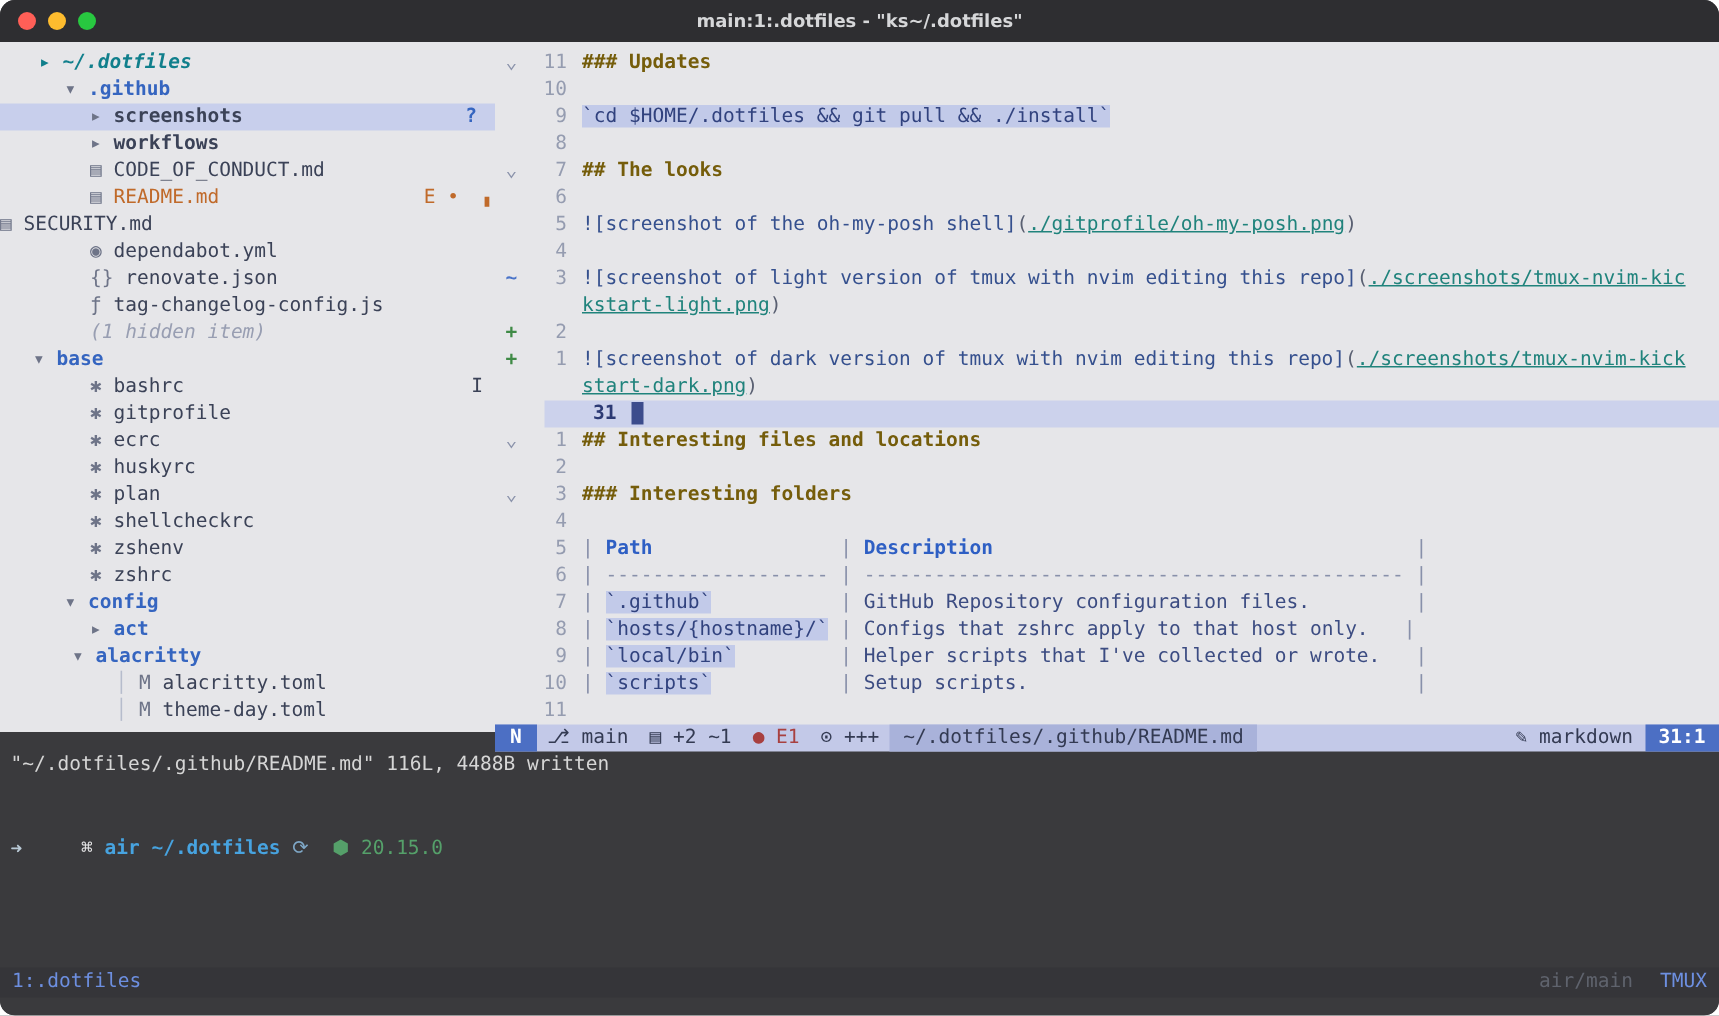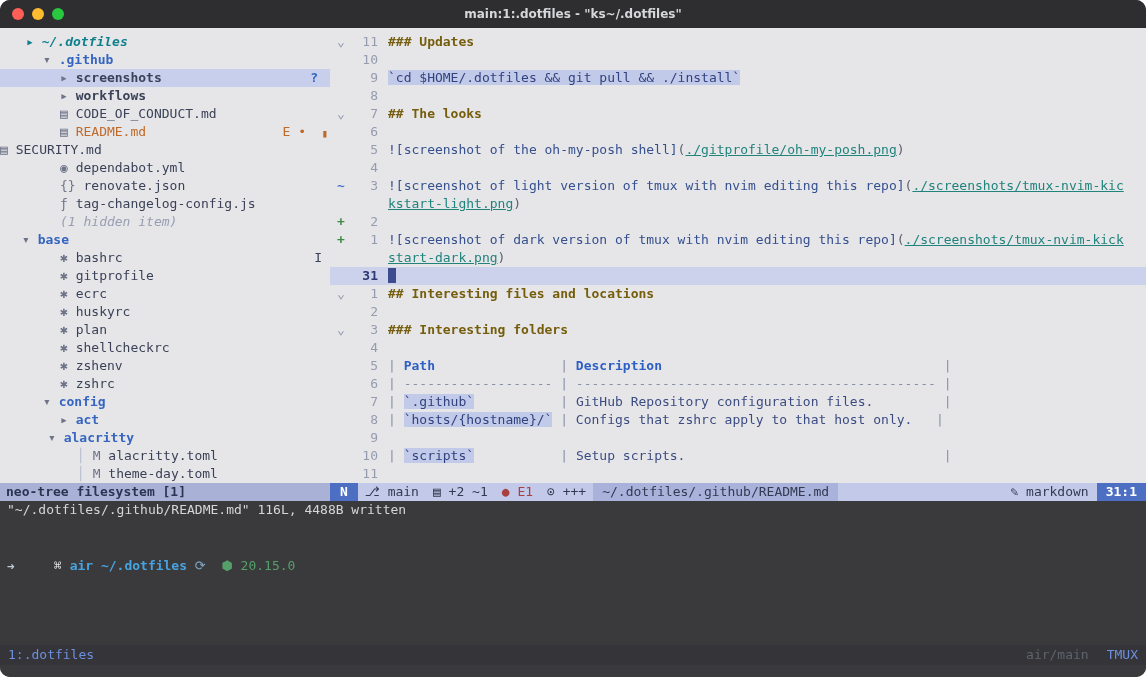--- a/index.html
+++ b/index.html
@@ -28,21 +28,21 @@
   .tlabel.file-mod{color:#c06a2a;}
   .tlabel.hidden{color:#989eb2;font-style:italic;}
   .tbadge{position:absolute;top:0;}
   .b-q{right:12px;color:#3565c0;font-weight:bold;}
   .b-e{right:24px;color:#c06a2a;}
   .b-i{right:8px;color:#3b4257;}
   .tedge{position:absolute;right:2px;top:2px;color:#c06a2a;font-size:11px;}
   
   #editor{position:absolute;top:0;left:330px;width:816px;height:455px;background:#e6e6e9;padding-top:5px;overflow:hidden;}
   .ed-row{height:18px;line-height:18px;display:flex;white-space:pre;}
-  .ed-row.current{background:#ccd2ec;}
+  .ed-row.current{background:#ccd2ec;margin-left:33px;}
   .fold{width:22px;text-align:center;color:#8b93ab;flex:none;}
   .sign-add{color:#3f8a46;font-weight:bold;}
   .sign-chg{color:#4a74c9;font-weight:bold;}
   .lnum{width:26px;text-align:right;color:#959cb0;flex:none;}
   .ed-row.current .lnum{color:#2c3a74;font-weight:bold;}
   .ltext{margin-left:10px;}
   .h{color:#755d0b;font-weight:bold;}
   .code{background:#c2cae9;color:#31427e;}
   .alt{color:#35508e;}
   .url{color:#20837c;text-decoration:underline;}
@@ -137,26 +137,25 @@
         <div class="ed-row"><span class="fold"> </span><span class="lnum"></span><span class="ltext"><span class="url">start-dark.png</span><span class="pn">)</span></span></div>
         <div class="ed-row current"><span class="fold"> </span><span class="lnum">31</span><span class="ltext"><span class="cursor"> </span></span></div>
         <div class="ed-row"><span class="fold">⌄</span><span class="lnum">1</span><span class="ltext"><span class="h">## Interesting files and locations</span></span></div>
         <div class="ed-row"><span class="fold"> </span><span class="lnum">2</span><span class="ltext"></span></div>
         <div class="ed-row"><span class="fold">⌄</span><span class="lnum">3</span><span class="ltext"><span class="h">### Interesting folders</span></span></div>
         <div class="ed-row"><span class="fold"> </span><span class="lnum">4</span><span class="ltext"></span></div>
         <div class="ed-row"><span class="fold"> </span><span class="lnum">5</span><span class="ltext"><span class="pipe">| </span><span class="th">Path</span><span class="pn">               </span><span class="pipe"> | </span><span class="th">Description</span><span class="pn">                                   </span><span class="pipe"> |</span></span></div>
         <div class="ed-row"><span class="fold"> </span><span class="lnum">6</span><span class="ltext"><span class="pipe">| </span><span class="dash">-------------------</span><span class="pipe"> | </span><span class="dash">----------------------------------------------</span><span class="pipe"> |</span></span></div>
         <div class="ed-row"><span class="fold"> </span><span class="lnum">7</span><span class="ltext"><span class="pipe">| </span><span class="code">`.github`</span><span class="pn">          </span><span class="pipe"> | </span><span class="td">GitHub Repository configuration files.</span><span class="pn">        </span><span class="pipe"> |</span></span></div>
         <div class="ed-row"><span class="fold"> </span><span class="lnum">8</span><span class="ltext"><span class="pipe">| </span><span class="code">`hosts/{hostname}/`</span><span class="pipe"> | </span><span class="td">Configs that zshrc apply to that host only.</span><span class="pn">  </span><span class="pipe"> |</span></span></div>
-        <div class="ed-row"><span class="fold"> </span><span class="lnum">9</span></div>
+        <div class="ed-row"><span class="fold"> </span><span class="lnum">9</span><span class="ltext"><span class="pipe">| </span><span class="code">`local/bin`</span><span class="pn">        </span><span class="pipe"> | </span><span class="td">Helper scripts that I've collected or wrote.</span><span class="pn">  </span><span class="pipe"> |</span></span></div>
         <div class="ed-row"><span class="fold"> </span><span class="lnum">10</span><span class="ltext"><span class="pipe">| </span><span class="code">`scripts`</span><span class="pn">          </span><span class="pipe"> | </span><span class="td">Setup scripts.</span><span class="pn">                                </span><span class="pipe"> |</span></span></div>
         <div class="ed-row"><span class="fold"> </span><span class="lnum">11</span><span class="ltext"></span></div>
       </div>
 
-    <div id="neotree-status">neo-tree filesystem [1]</div>
 
     <div id="ed-status">
       <span class="sl-mode">N</span>
       <span class="sl-grp"><span>⎇</span> <span>main</span></span>
       <span class="sl-grp"><span>▤</span> <span>+2 ~1</span></span>
       <span class="sl-grp"><span class="sl-diag">●</span> <span class="sl-diag">E1</span></span>
       <span class="sl-grp"><span>⊙</span> <span>+++</span></span>
       <span class="sl-file">~/.dotfiles/.github/README.md</span>
       <span class="sl-right">
         <span class="sl-ft"><span>✎</span> <span>markdown</span></span>

